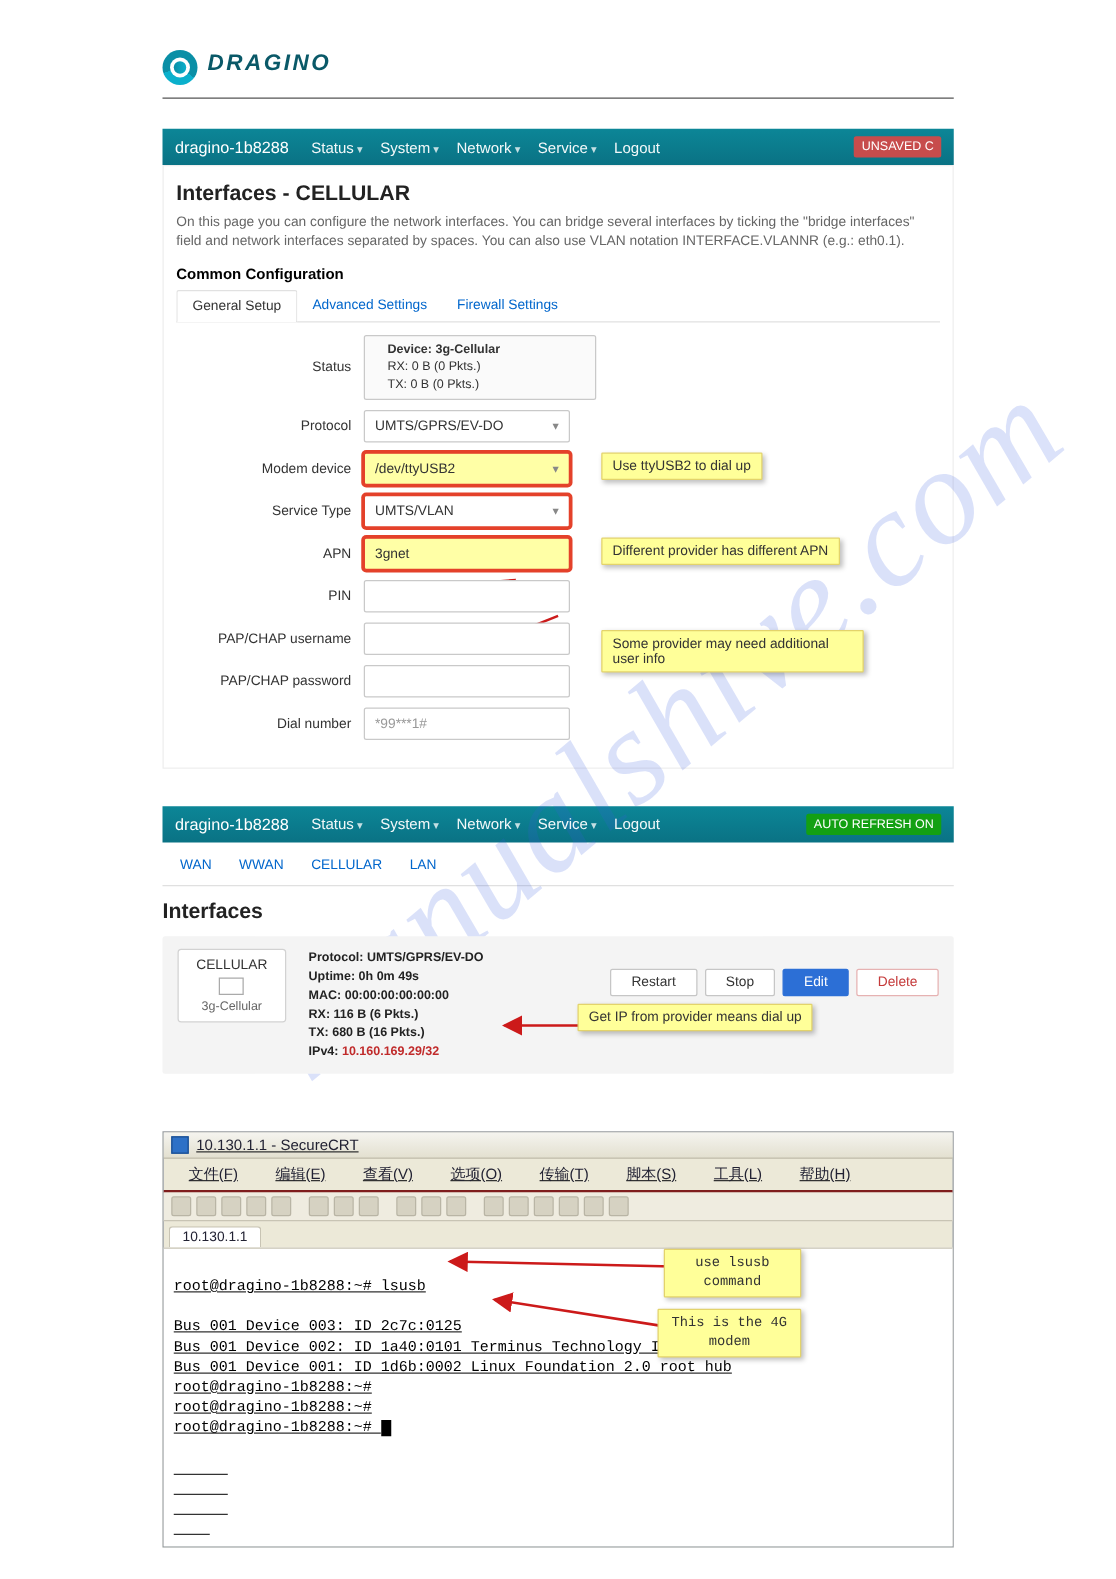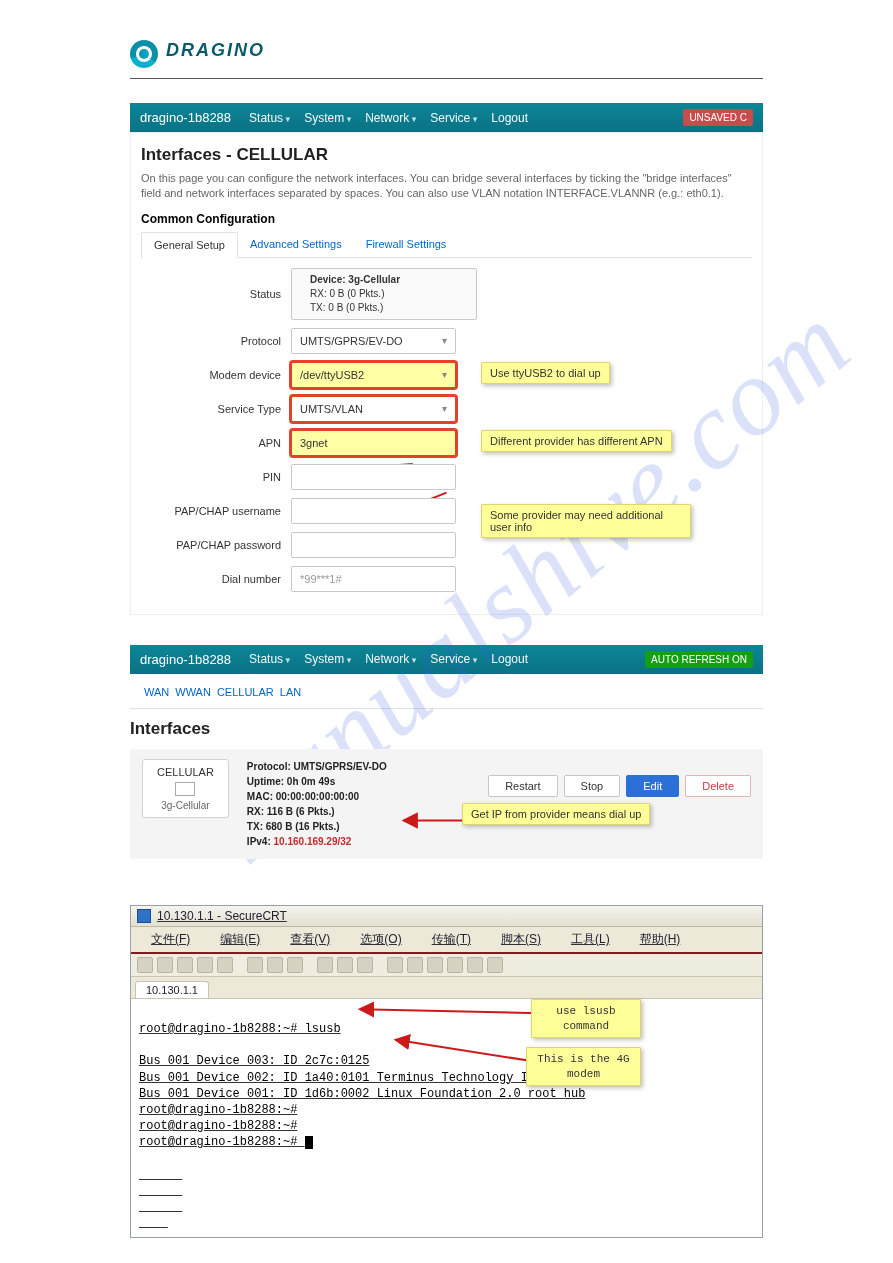--- a/index.html
+++ b/index.html
@@ -127,21 +127,21 @@
     position:absolute;background:var(--callout-y);
     border:1px solid var(--callout-border);
     box-shadow:2px 2px 4px rgba(0,0,0,.25);
     padding:4px 8px;font-size:11px;color:#333;border-radius:1px;
     white-space:normal;
   }
 
   
   .panel2{margin-top:30px;}
   .subnav{
-    display:flex;gap:6px;padding:12px 14px 10px;font-size:11px;
+    display:flex;gap:22px;padding:12px 14px 10px;font-size:11px;
   }
   .subnav span{color:var(--link);cursor:pointer;}
   .sep{height:1px;background:#e0e0e0;margin:0 0 10px;}
   h2.ifs{margin:4px 0 10px;font-size:17px;font-weight:bold;color:#222;}
   .iface-box{
     background:#f4f4f4;border-radius:2px;padding:10px 12px;
     display:flex;gap:18px;align-items:flex-start;position:relative;
   }
   .iface-card{
     border:1px solid #d2d2d2;background:#fff;border-radius:3px;

